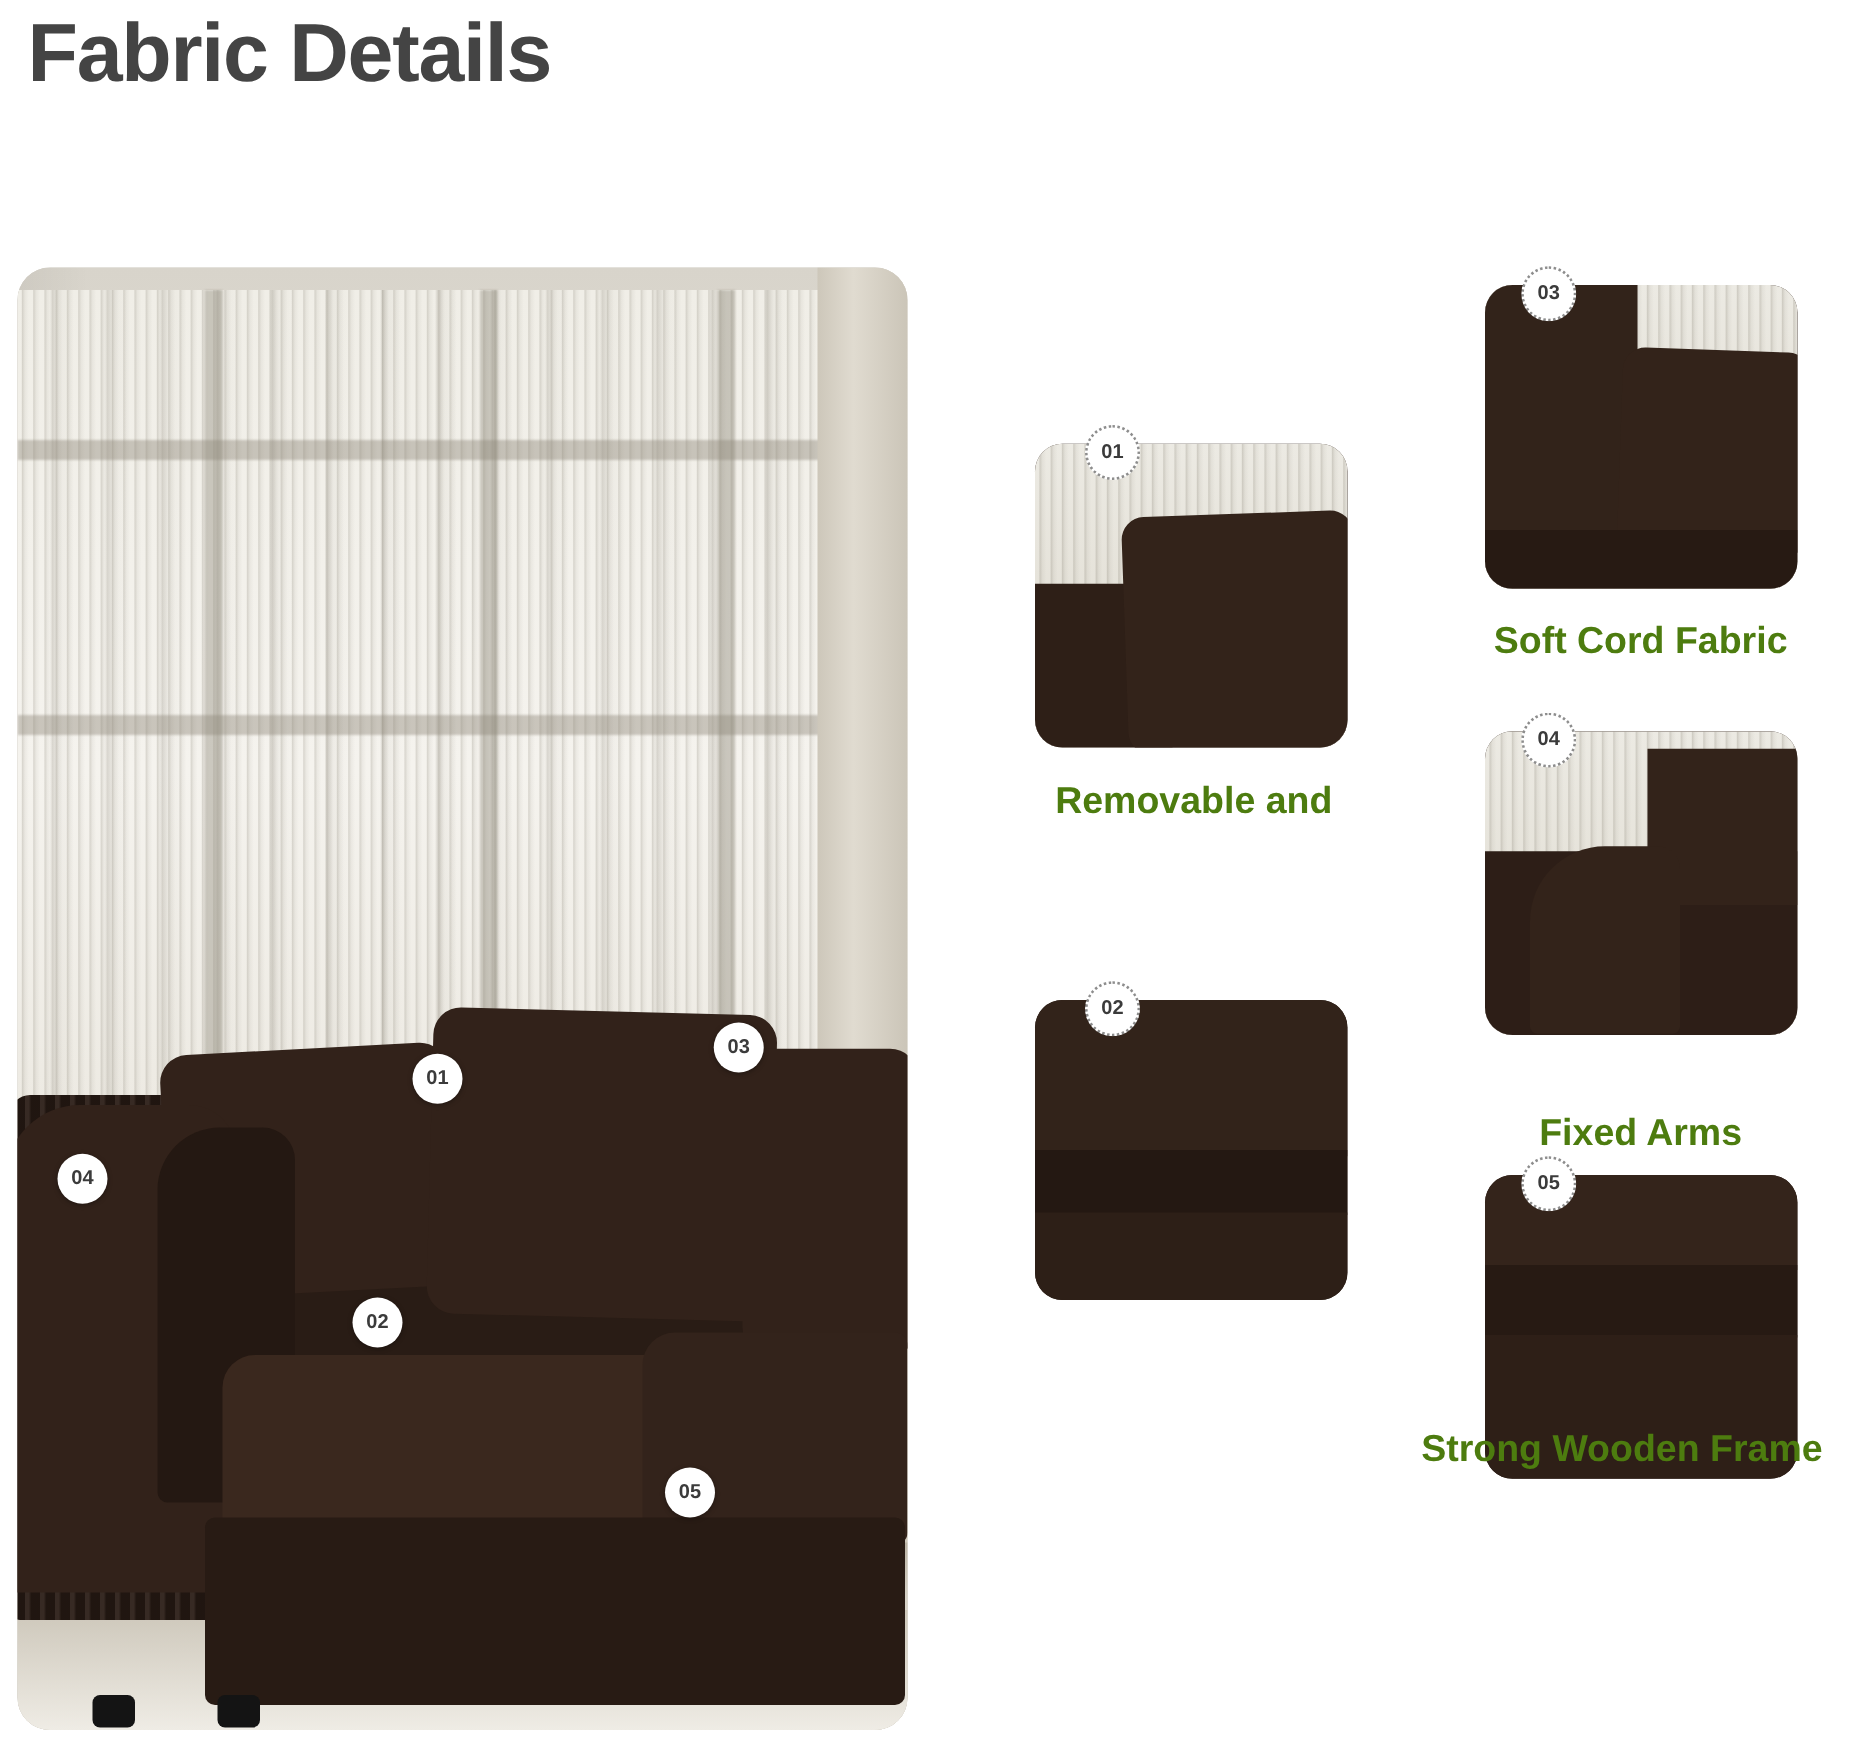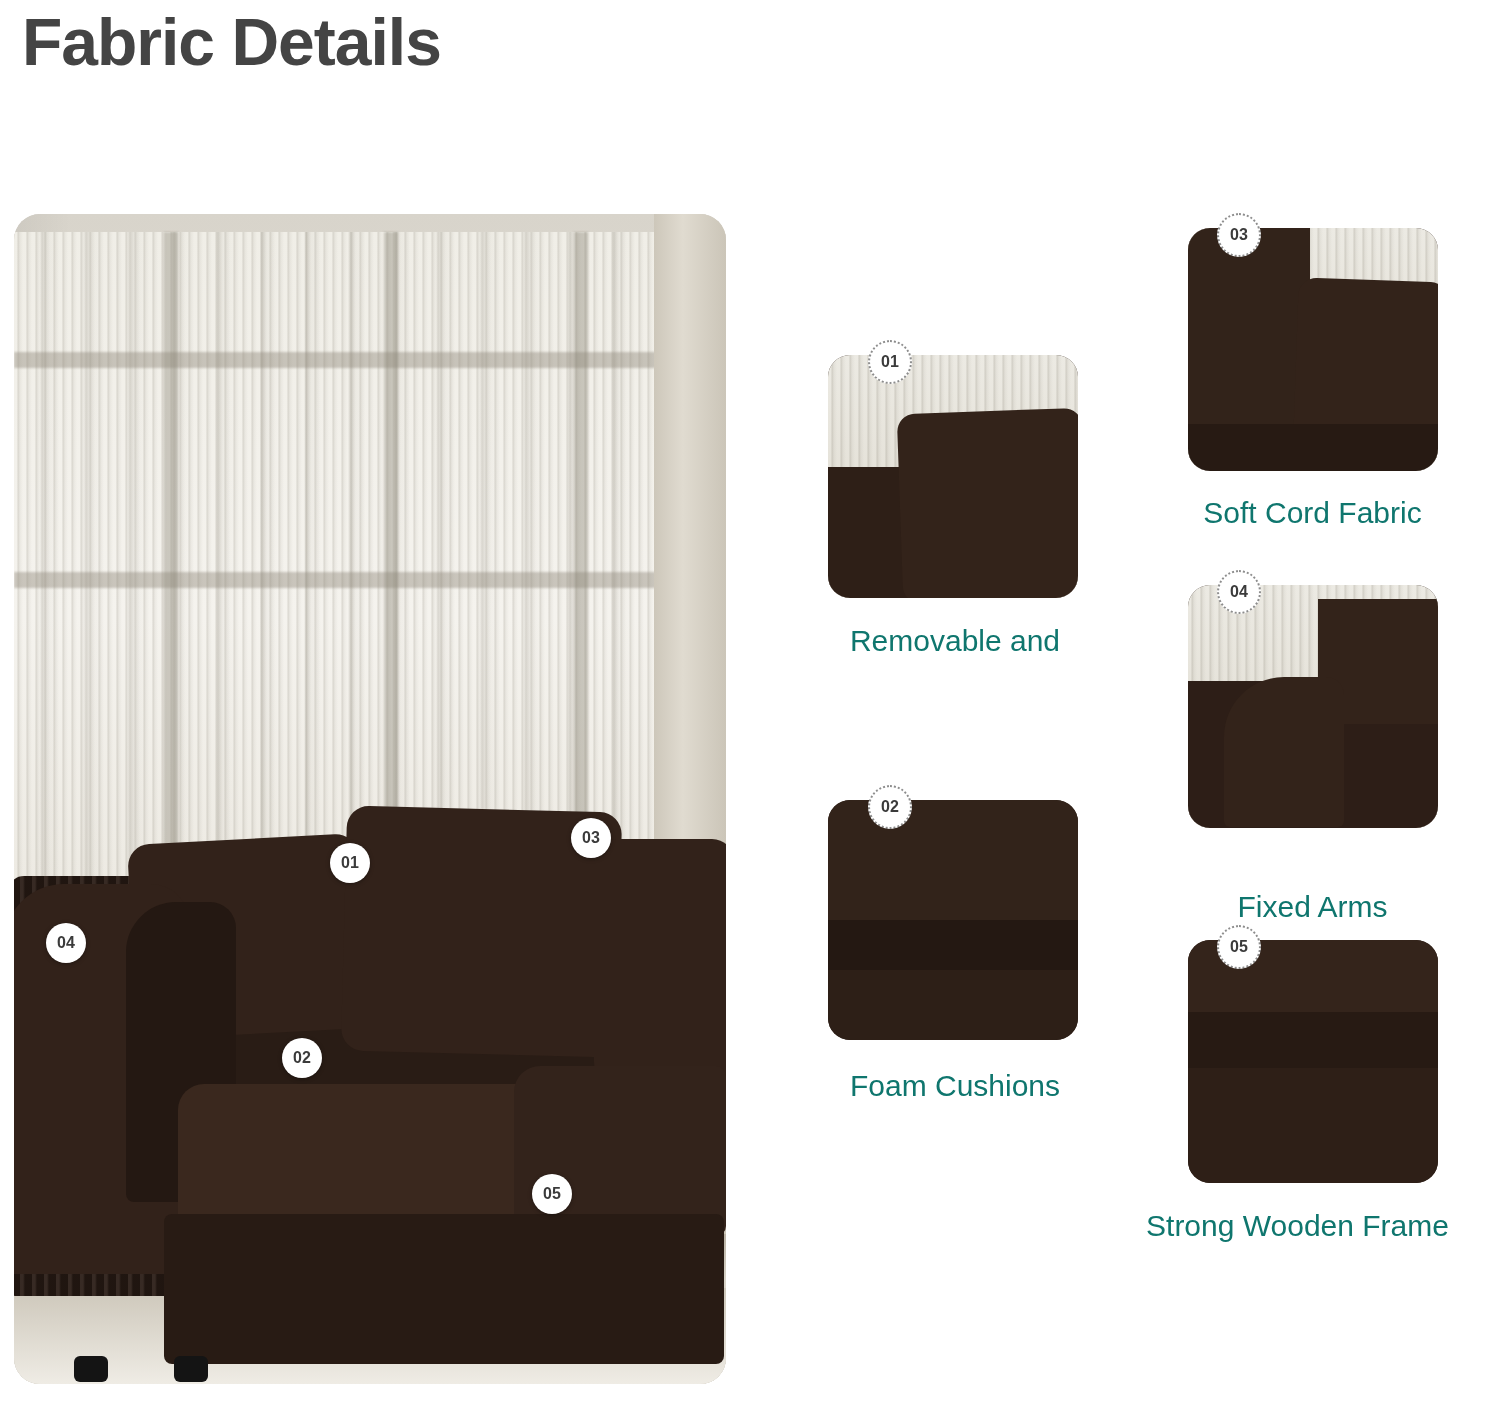--- a/index.html
+++ b/index.html
@@ -251,22 +251,22 @@
     position: absolute;
     border-radius: 22px;
     overflow: hidden;
     background: #2b1d16;
   }
   .card-caption {
     position: absolute;
     text-align: center;
     font-size: 30px;
     line-height: 1.38;
-    color: #0f766e;
-    font-weight: 400;
+    color: #4d7c0f;
+    font-weight: 700;
   }
 
   
   .c-sheer {
     position: absolute;
     inset: 0;
     background: linear-gradient(to bottom, #eceae3, #dedacf);
     background-image: repeating-linear-gradient(
         to right,
         rgba(150,145,132,0.00) 0px,
@@ -336,21 +336,20 @@
   <div>Removable and</div>
 </div>
 
 <div class="card" style="left:828px; top:800px; width:250px; height:240px;">
   <div class="c-block cord" style="left:0; top:0; width:250px; height:125px; background:#32231a;"></div>
   <div class="c-block cord" style="left:0; top:120px; width:250px; height:52px; background:#241812;"></div>
   <div class="c-block cord" style="left:0; top:170px; width:250px; height:70px; background:#2d1f17;"></div>
 </div>
 <div class="badge dotted" style="left:868px; top:785px">02</div>
 <div class="card-caption" style="left:790px; top:1065px; width:330px;">
-  <div>Foam Cushions</div>
 </div>
 
 <div class="card" style="left:1188px; top:228px; width:250px; height:243px;">
   <div class="c-sheer"></div>
   <div class="c-block cord" style="left:0; top:0; width:122px; height:200px; background:#32231a;"></div>
   <div class="c-pillow cord" style="left:108px; top:52px; width:150px; height:165px; transform:rotate(2deg);"></div>
   <div class="c-block cord" style="left:0; top:196px; width:250px; height:47px; background:#271a13;"></div>
 </div>
 <div class="badge dotted" style="left:1217px; top:213px">03</div>
 <div class="card-caption" style="left:1125px; top:492px; width:375px;">
@@ -367,15 +366,15 @@
 <div class="card-caption" style="left:1125px; top:852px; width:375px;margin-top:34px;">
   <div>Fixed Arms</div>
 </div>
 
 <div class="card" style="left:1188px; top:940px; width:250px; height:243px;">
   <div class="c-block cord" style="left:0; top:0; width:250px; height:76px; background:#34241b;"></div>
   <div class="c-block cord" style="left:0; top:72px; width:250px; height:58px; background:#271a13;"></div>
   <div class="c-block cord" style="left:0; top:128px; width:250px; height:115px; background:#2e1f17;"></div>
 </div>
 <div class="badge dotted" style="left:1217px; top:925px">05</div>
-<div class="card-caption" style="left:1095px; top:1205px; width:405px;">
+<div class="card-caption" style="left:1095px; top:1139px; width:405px;">
   <div>Strong Wooden Frame</div>
 </div>
 
 </body></html>

